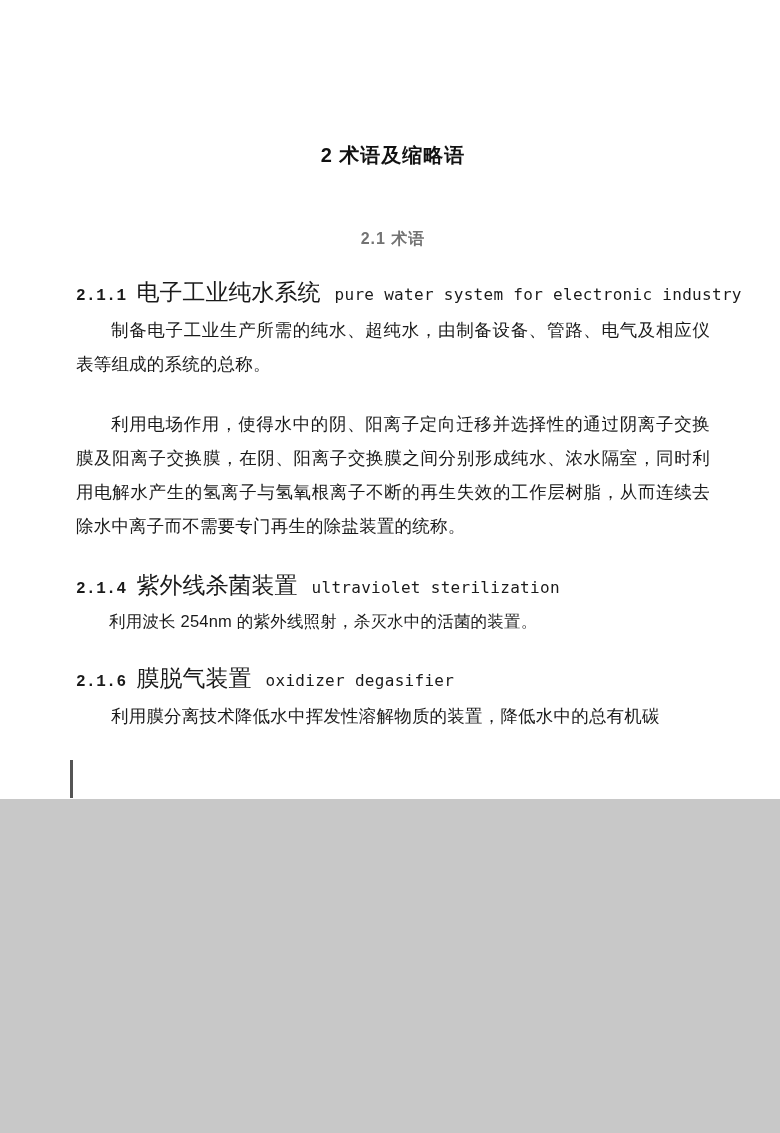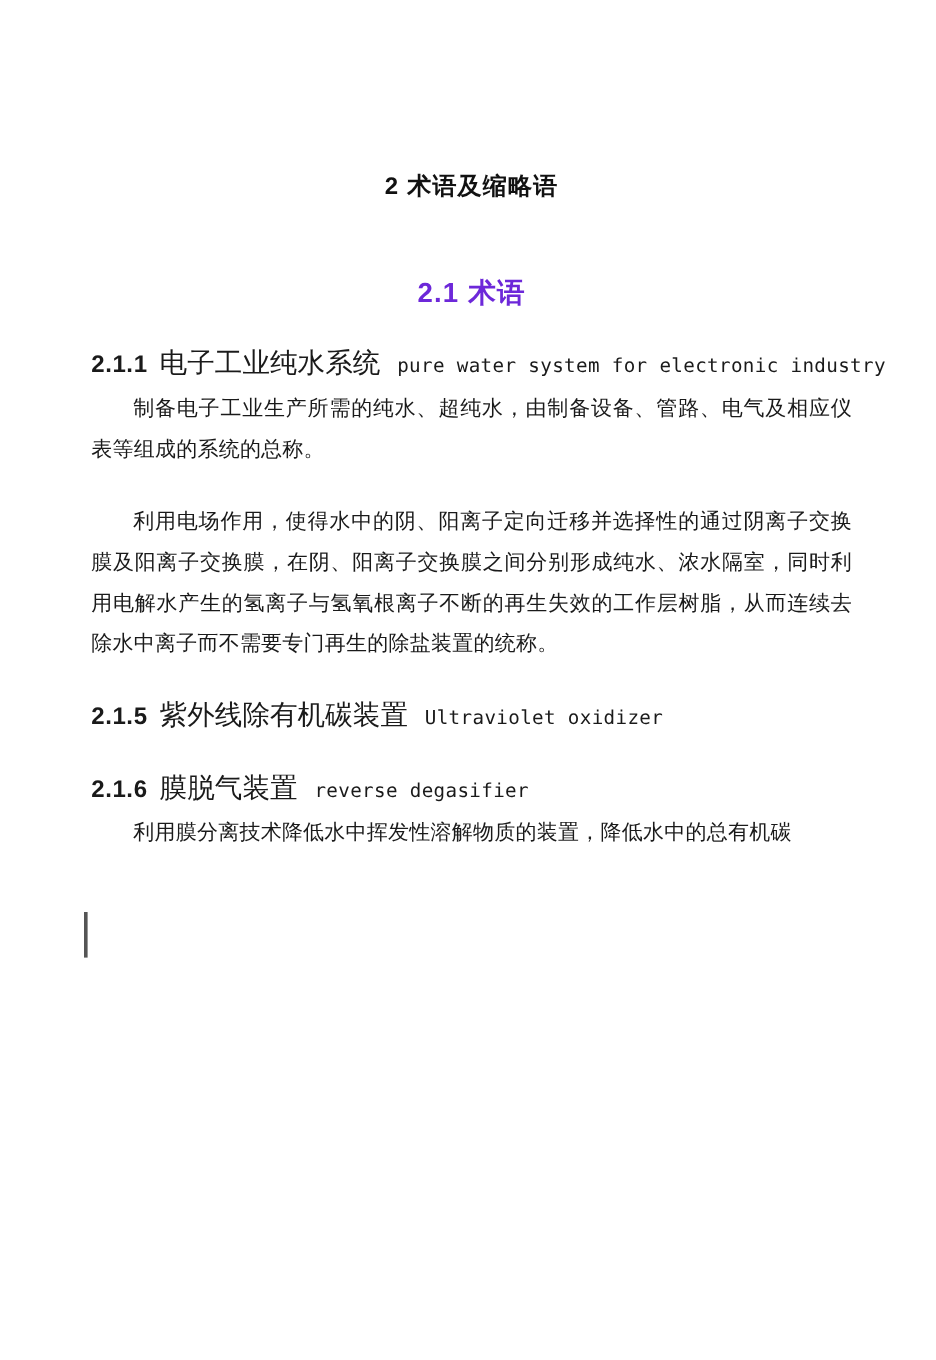--- a/index.html
+++ b/index.html
@@ -2,21 +2,21 @@
 <html><head>
 <meta charset="utf-8">
 <style>
   html, body {
     margin: 0;
     padding: 0;
     background: #c8c8c8;
   }
   .page {
     width: 780px;
-    height: 1133px;
+    height: 799px;
     background: #ffffff;
     position: relative;
     box-sizing: border-box;
     overflow: hidden;
     font-family: "Liberation Serif", serif;
     color: #1a1a1a;
     padding-left: 48px;
   }
   .content {
     position: absolute;
@@ -30,37 +30,37 @@
     font-weight: bold;
     font-size: 20px;
     letter-spacing: 1px;
     margin-top: 142px;
     color: #111;
   }
   .section-title {
     text-align: center;
     font-family: "Liberation Sans", sans-serif;
     font-weight: bold;
-    font-size: 23px;
+    font-size: 16px;
     letter-spacing: 1px;
     margin-top: 60px;
-    color: #6d28d9;
+    color: #737373;
   }
   .term-block {
     margin-top: 26px;
   }
   .term-head {
     font-size: 17.5px;
     line-height: 1.5;
     white-space: nowrap;
   }
   .term-num {
-    font-family: Liberation Sans, sans-serif;
+    font-family: Liberation Mono, monospace;
     font-weight: bold;
-    font-size: 20px;
+    font-size: 16px;
     letter-spacing: 0.5px;
   }
   .term-cn {
     font-family: "Liberation Serif", serif;
     font-size: 23px;
     margin-left: 10px;
   }
   .term-en {
     font-family: "DejaVu Sans Mono", monospace;
     font-size: 16px;
@@ -104,30 +104,33 @@
         <span class="term-num">2.1.1</span><span class="term-cn">电子工业纯水系统</span><span class="term-en">pure water system for electronic industry</span>
       </div>
       <div class="term-body">制备电子工业生产所需的纯水、超纯水，由制备设备、管路、电气及相应仪表等组成的系统的总称。</div>
     </div>
 
 
     <div class="term-block">
       <div class="term-body">利用电场作用，使得水中的阴、阳离子定向迁移并选择性的通过阴离子交换膜及阳离子交换膜，在阴、阳离子交换膜之间分别形成纯水、浓水隔室，同时利用电解水产生的氢离子与氢氧根离子不断的再生失效的工作层树脂，从而连续去除水中离子而不需要专门再生的除盐装置的统称。</div>
     </div>
 
+    <div class="term-block">
+      <div class="term-head">
+        <span class="term-num">2.1.4</span><span class="term-cn">紫外线杀菌装置</span><span class="term-en">ultraviolet sterilization</span>
+      </div>
+      <div class="term-body small">利用波长 254nm 的紫外线照射，杀灭水中的活菌的装置。</div>
+    </div>
 
     <div class="term-block">
-      <div class="term-head">
-        <span class="term-num">2.1.5</span><span class="term-cn">紫外线除有机碳装置</span><span class="term-en">Ultraviolet oxidizer</span>
-      </div>
     </div>
 
     <div class="term-block">
       <div class="term-head">
-        <span class="term-num">2.1.6</span><span class="term-cn">膜脱气装置</span><span class="term-en">reverse degasifier</span>
+        <span class="term-num">2.1.6</span><span class="term-cn">膜脱气装置</span><span class="term-en">oxidizer degasifier</span>
       </div>
       <div class="term-body">利用膜分离技术降低水中挥发性溶解物质的装置，降低水中的总有机碳</div>
     </div>
 
   </div>
 
   <div class="edit-bar"></div>
 </div>
 
 </body></html>

